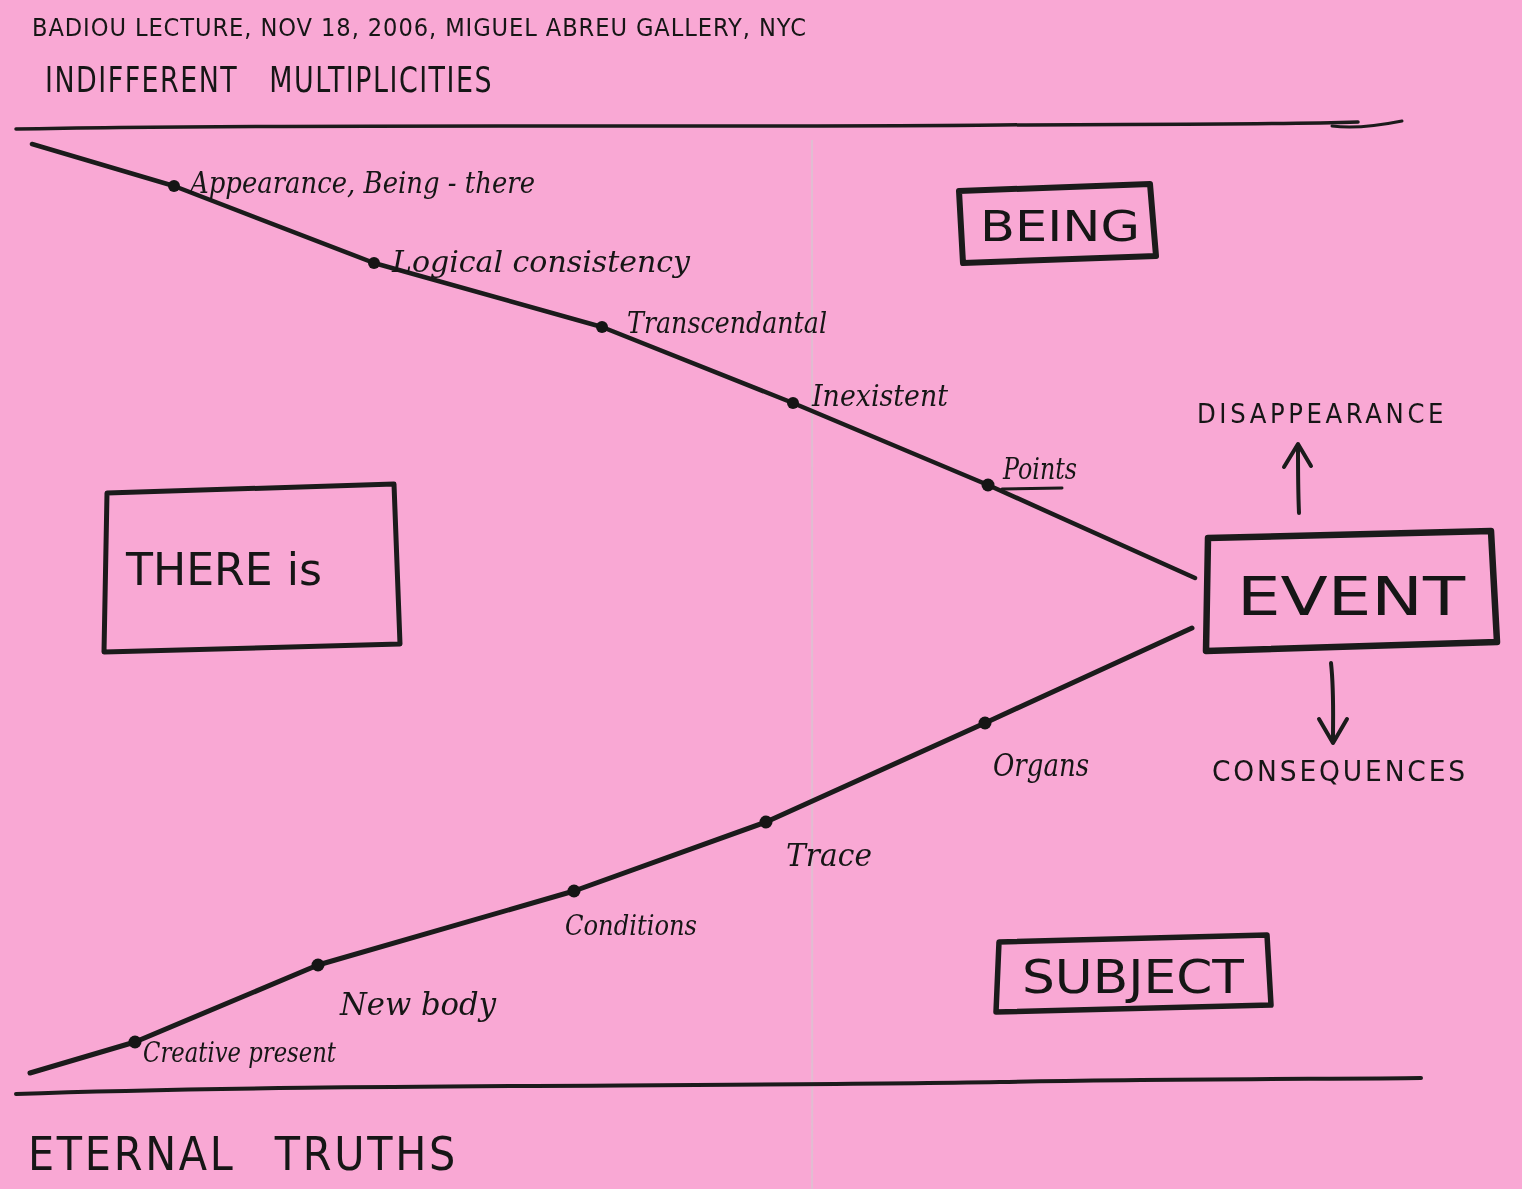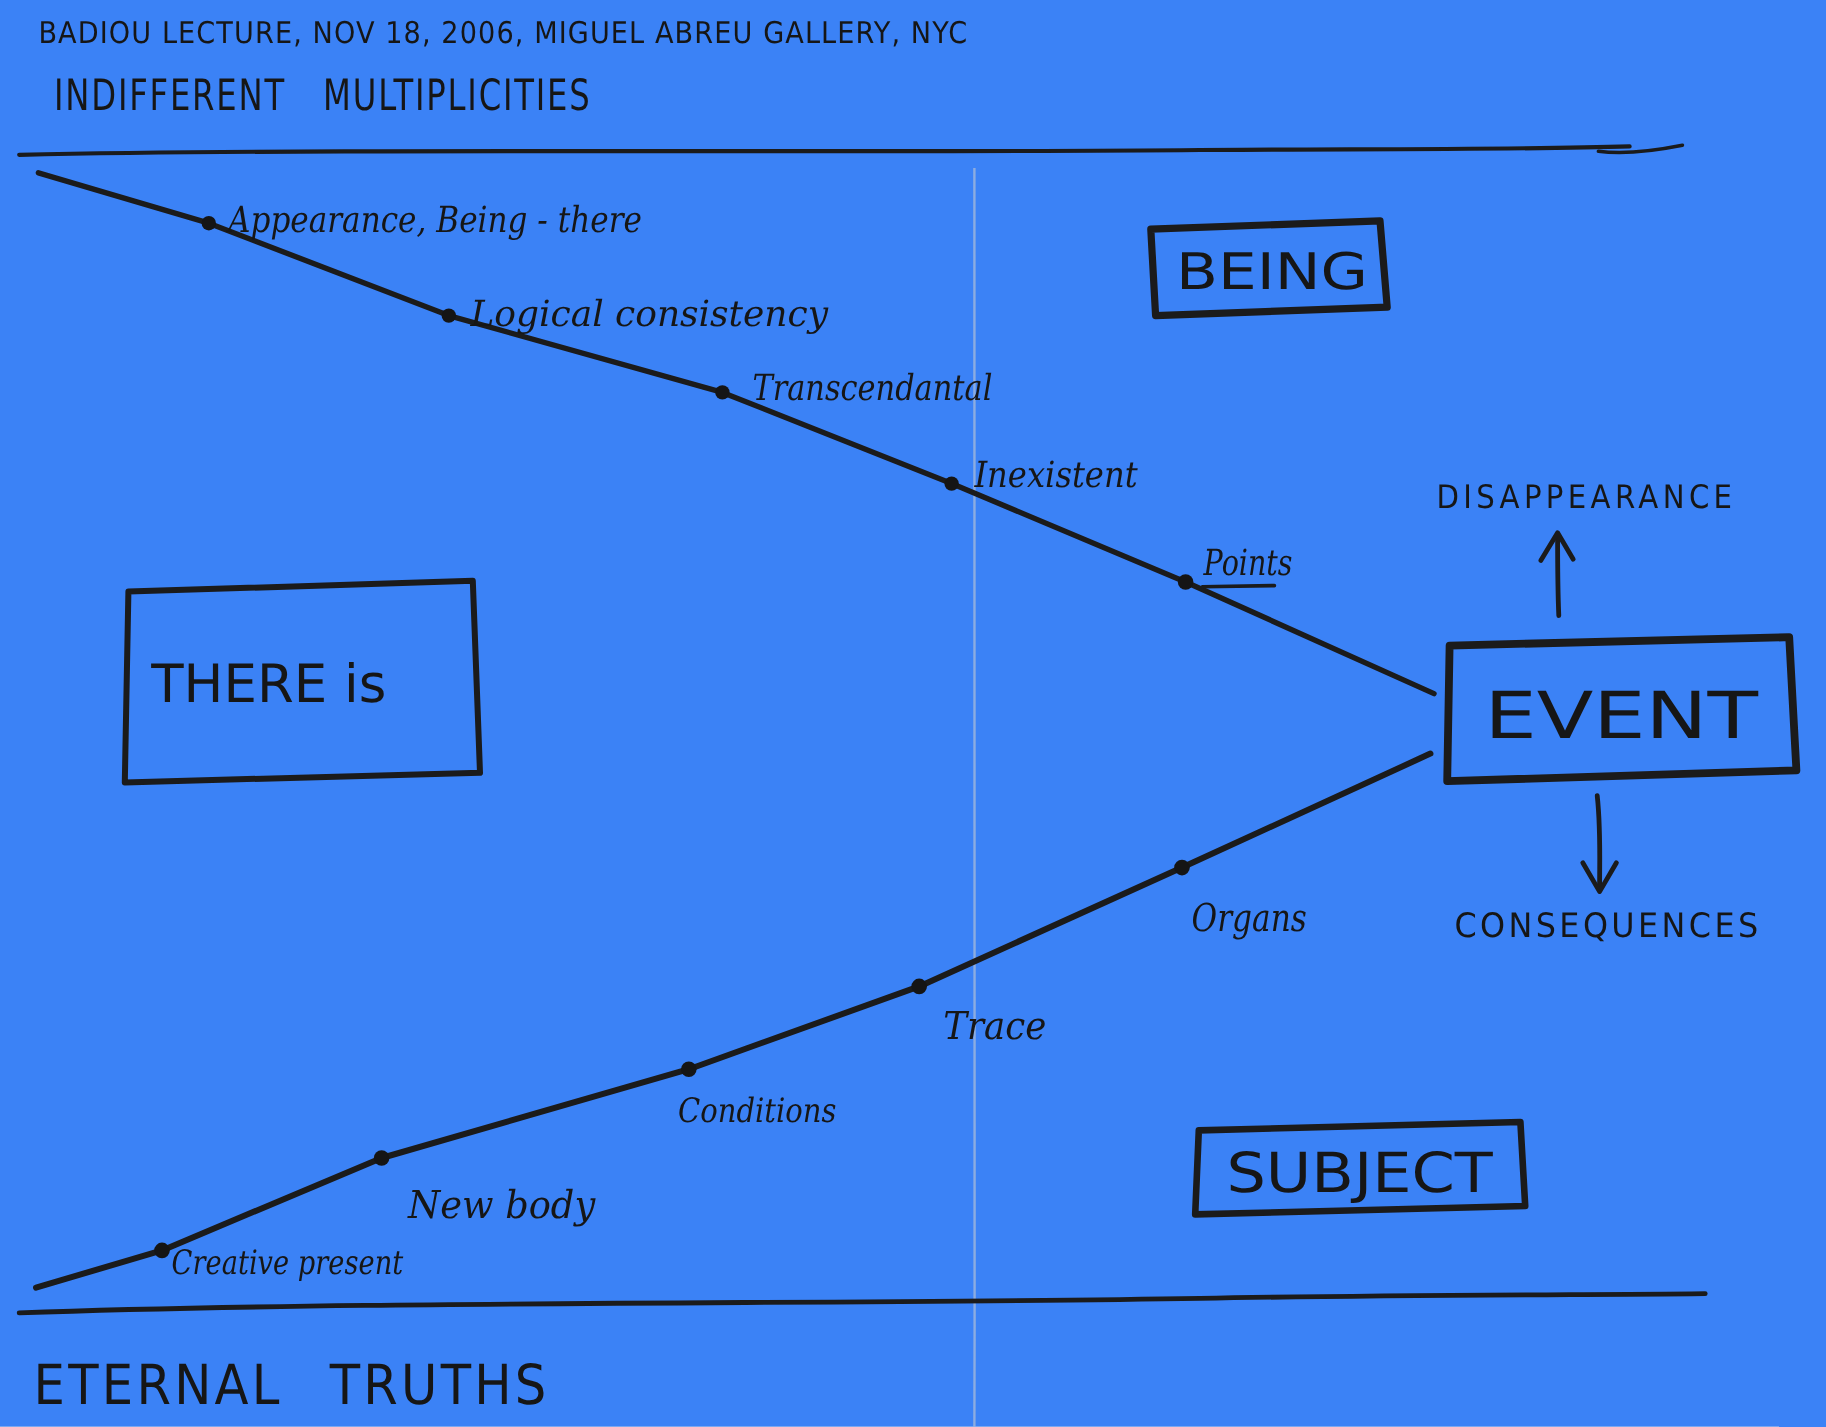--- a/index.html
+++ b/index.html
@@ -1,18 +1,18 @@
 <!DOCTYPE html>
 <html><head>
 <meta charset="utf-8">
 <style>
   html,body { margin:0; padding:0; background:#e8e8e8; }
   #page {
     position:relative; width:1522px; height:1189px;
-    background:#3b82f6; overflow:hidden;
+    background:#f9a8d4; overflow:hidden;
     font-family:"DejaVu Sans", sans-serif;
   }
   svg { display:block; }
   .ink   { stroke:#1b1b1b; fill:none; stroke-linecap:round; stroke-linejoin:round; }
   .dot   { fill:#151515; stroke:none; }
   text   { fill:#161616; }
   .print  { font-family:"DejaVu Sans", sans-serif; }
   .script { font-family:"DejaVu Serif", serif; font-style:italic; }
   .hdr    { font-size:25px; letter-spacing:1px; }
   .title  { font-size:36px; word-spacing:28px; letter-spacing:2px; }

